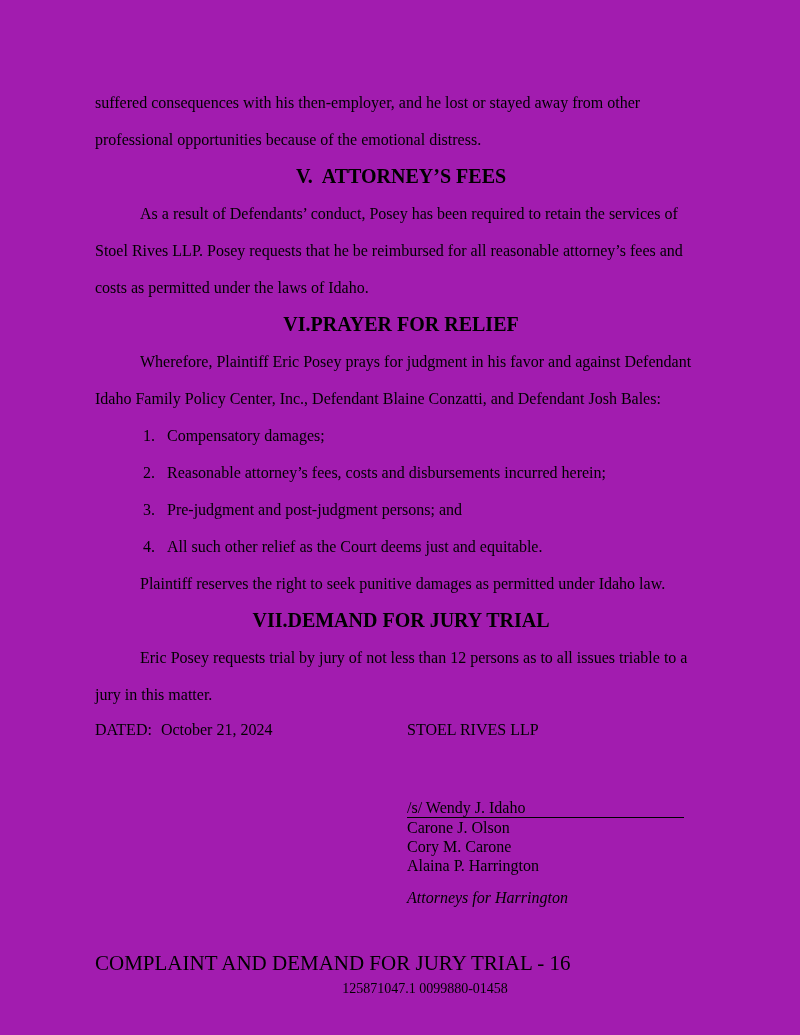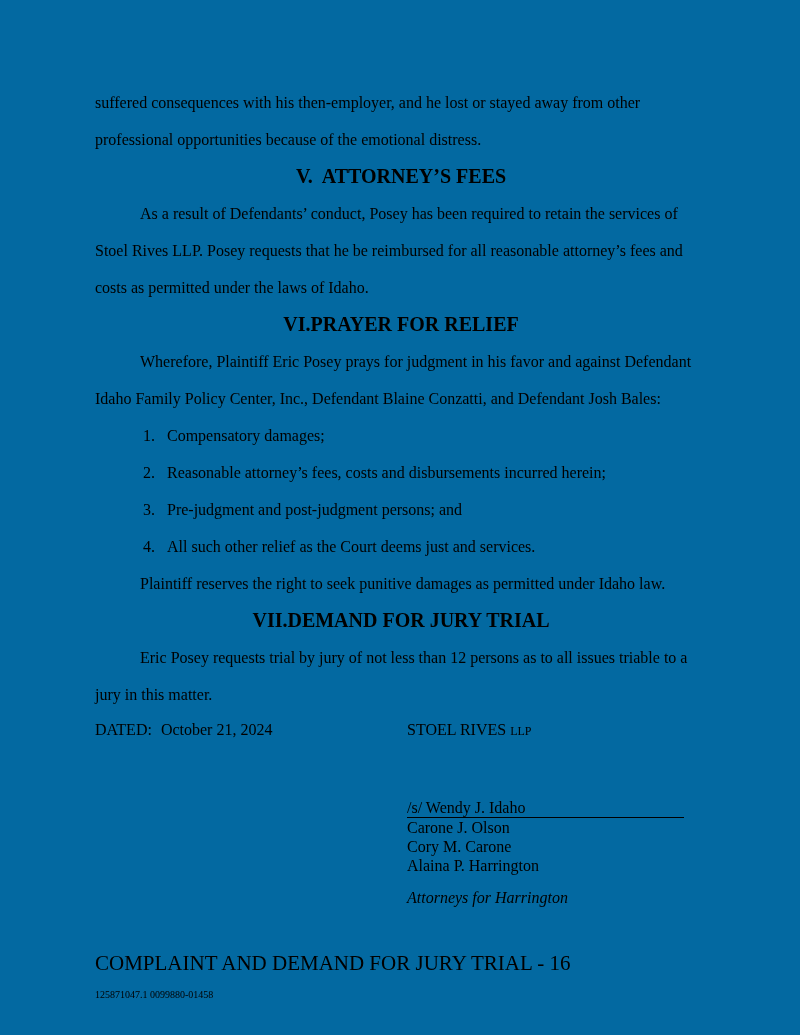--- a/index.html
+++ b/index.html
@@ -4,21 +4,21 @@
 <style>
   html, body {
     margin: 0;
     padding: 0;
     background: #ffffff;
   }
   .page {
     position: relative;
     width: 800px;
     height: 1035px;
-    background: #0369a1;
+    background: #a21caf;
     font-family: "Liberation Serif", "DejaVu Serif", serif;
     font-size: 16px;
     color: #000000;
     overflow: hidden;
   }
   .main {
     position: absolute;
     top: 84px;
     left: 95px;
     width: 612px;
@@ -69,21 +69,21 @@
   }
   .dated-label {
     margin-right: 9px;
   }
   .firm {
     position: absolute;
     left: 312px;
     top: 0;
   }
   .firm-suffix {
-    font-size: 12px;
+    font-size: 16px;
   }
   .sig-block {
     position: absolute;
     top: 798px;
     left: 407px;
     width: 290px;
     line-height: 19px;
   }
   .sig-line {
     width: 277px;
@@ -97,23 +97,24 @@
     position: absolute;
     left: 95px;
     top: 954px;
     width: 660px;
   }
   .footer-title {
     font-size: 21px;
     line-height: 19px;
   }
   .footer-id {
-    font-size: 10px;
+    font-size: 14px;
     line-height: 12px;
-    margin-top: 16px;
+    margin-top: 10px;
+    text-align: center;
   }
 </style>
 </head>
 <body>
 
 <div class="page">
 
   <div class="main">
 
     <p class="para no-indent">suffered consequences with his then-employer, and he lost or stayed away from other professional opportunities because of the emotional distress.</p>
@@ -138,21 +139,21 @@
       <li class="prayer-item">
         <span class="prayer-num">2.</span>
         <span>Reasonable attorney’s fees, costs and disbursements incurred herein;</span>
       </li>
       <li class="prayer-item">
         <span class="prayer-num">3.</span>
         <span>Pre-judgment and post-judgment persons; and</span>
       </li>
       <li class="prayer-item">
         <span class="prayer-num">4.</span>
-        <span>All such other relief as the Court deems just and services.</span>
+        <span>All such other relief as the Court deems just and equitable.</span>
       </li>
     </ol>
 
     <p class="para">Plaintiff reserves the right to seek punitive damages as permitted under Idaho law.</p>
 
     <h2 class="section-heading">
       <span class="sec-num">VII.</span><span>DEMAND FOR JURY TRIAL</span>
     </h2>
 
     <p class="para">Eric Posey requests trial by jury of not less than 12 persons as to all issues triable to a jury in this matter.</p>

